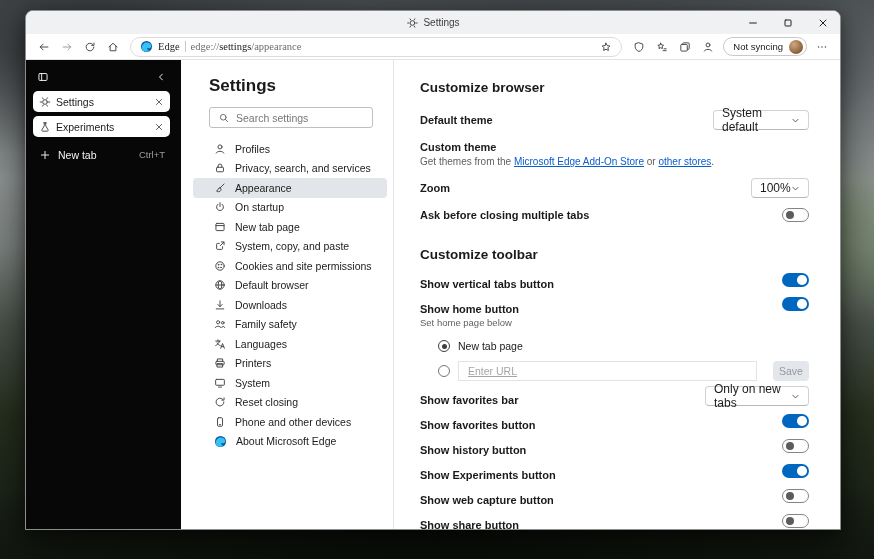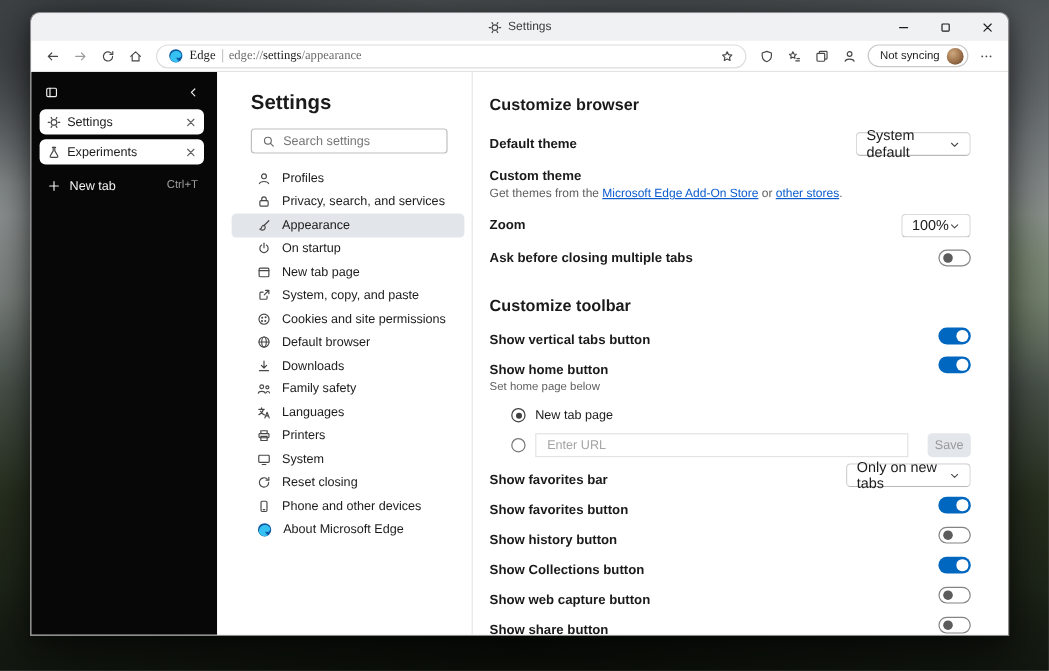--- a/index.html
+++ b/index.html
@@ -56,21 +56,21 @@
   .settings-nav { width:212px; background:#fff; padding-top:16px; flex:0 0 auto; }
   .settings-title { font-size:17px; font-weight:700; color:#1a1a1a; padding-left:28px; }
   .search-box { margin:11px 20px 0 28px; height:21px; border:1px solid #bfbfbf; border-radius:3px; display:flex; align-items:center; gap:6px; padding:0 8px; }
   .search-input { border:none; outline:none; flex:1; min-width:0; font-size:10.5px; font-family:"Liberation Sans", sans-serif; color:#1b1b1b; background:transparent; }
   .search-input::placeholder { color:#767676; }
   .nav-list { margin-top:11px; }
   .nav-item { height:19.5px; display:flex; align-items:center; gap:9px; margin:0 6px 0 12px; padding-left:21px; border-radius:4px; font-size:10.5px; color:#1b1b1b; white-space:nowrap; overflow:hidden; }
   .nav-item.selected { background:#e2e5e9; }
 
   
-  .main { flex:1; background:#fff; border-left:1px solid #e6e6e6; padding:20px 31px 0 14px; overflow:hidden; }
+  .main { flex:1; background:#fff; border-left:1px solid #e6e6e6; padding:20px 31px 0 26px; overflow:hidden; }
   .section-title { font-size:13.5px; font-weight:700; color:#1a1a1a; }
   .section-title.second { margin-top:22px; }
   .row { display:flex; justify-content:space-between; align-items:center; }
   .row-label { font-size:11px; font-weight:600; color:#1a1a1a; }
   .row-sub { font-size:9.5px; color:#616161; }
   .row-text { display:flex; flex-direction:column; gap:2px;margin-top:8px; }
   .row-theme { margin-top:15px; height:20px; }
   .stack { margin-top:11px; display:flex; flex-direction:column; gap:3px; }
   .row-desc { font-size:10px; color:#5f5f5f; }
   .link { color:var(--link); text-decoration:underline; cursor:pointer; }
@@ -93,21 +93,21 @@
   .trow.has-sub { align-items:flex-start; }
   .trow.has-sub .toggle { margin-top:2px; }
 
   .radio-row { display:flex; align-items:center; gap:8px; margin-left:18px; height:20px; }
   .radio-row.first { margin-top:8px; }
   .radio-row.second { margin-top:5px; }
   .radio { width:12px; height:12px; border:1px solid #767676; border-radius:50%; background:#fff; position:relative; flex:0 0 auto; }
   .radio.selected { border-color:#3f3f3f; }
   .radio.selected::after { content:""; position:absolute; inset:2.5px; border-radius:50%; background:#3f3f3f; }
   .radio-label { font-size:10.5px; color:#1b1b1b; }
-  .url-input { flex:1; height:20px; border:1px solid #e3e3e3; border-radius:0; background:#fff; color:#a5a5a5; font-size:10.5px; display:flex; align-items:center; padding:0 9px; }
+  .url-input { flex:1; height:20px; border:1px solid #e3e3e3; border-radius:0; background:#fff; color:#a5a5a5; font-size:10.5px; display:flex; align-items:center; padding:0 9px;text-decoration:underline; }
   .save-btn { width:36px; height:20px; margin-left:8px; border-radius:4px; background:#e3e6ea; color:#97999c; font-size:10.5px; display:flex; align-items:center; justify-content:center; flex:0 0 auto; }
 </style>
 </head>
 <body>
 
 <div class="desktop"></div>
 
 <div class="window">
 
   <div class="titlebar">
@@ -548,21 +548,21 @@
             <div class="toggle on"></div>
           </div>
           <div class="row trow">
             <div class="row-text">
               <span class="row-label">Show history button</span>
             </div>
             <div class="toggle off"></div>
           </div>
           <div class="row trow">
             <div class="row-text">
-              <span class="row-label">Show Collections button</span>
+              <span class="row-label">Show Experiments button</span>
             </div>
             <div class="toggle on"></div>
           </div>
           <div class="row trow">
             <div class="row-text">
               <span class="row-label">Show web capture button</span>
             </div>
             <div class="toggle off"></div>
           </div>
           <div class="row trow">

